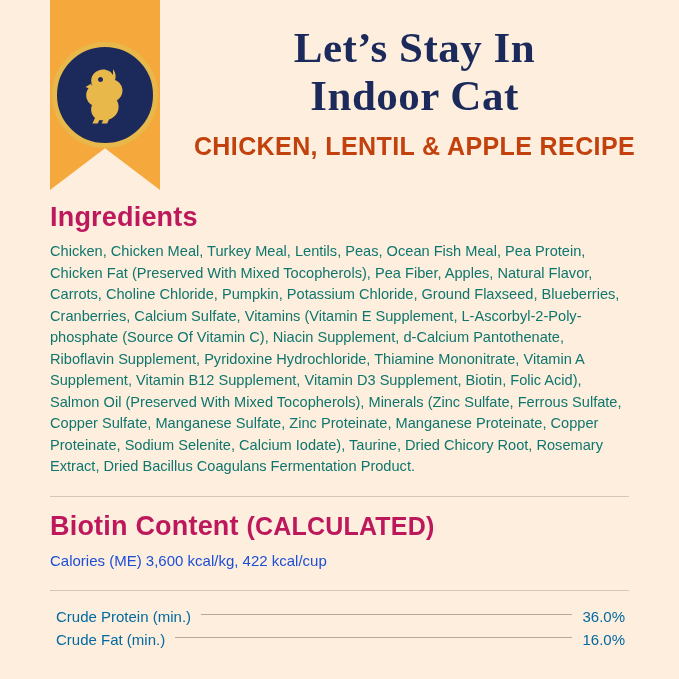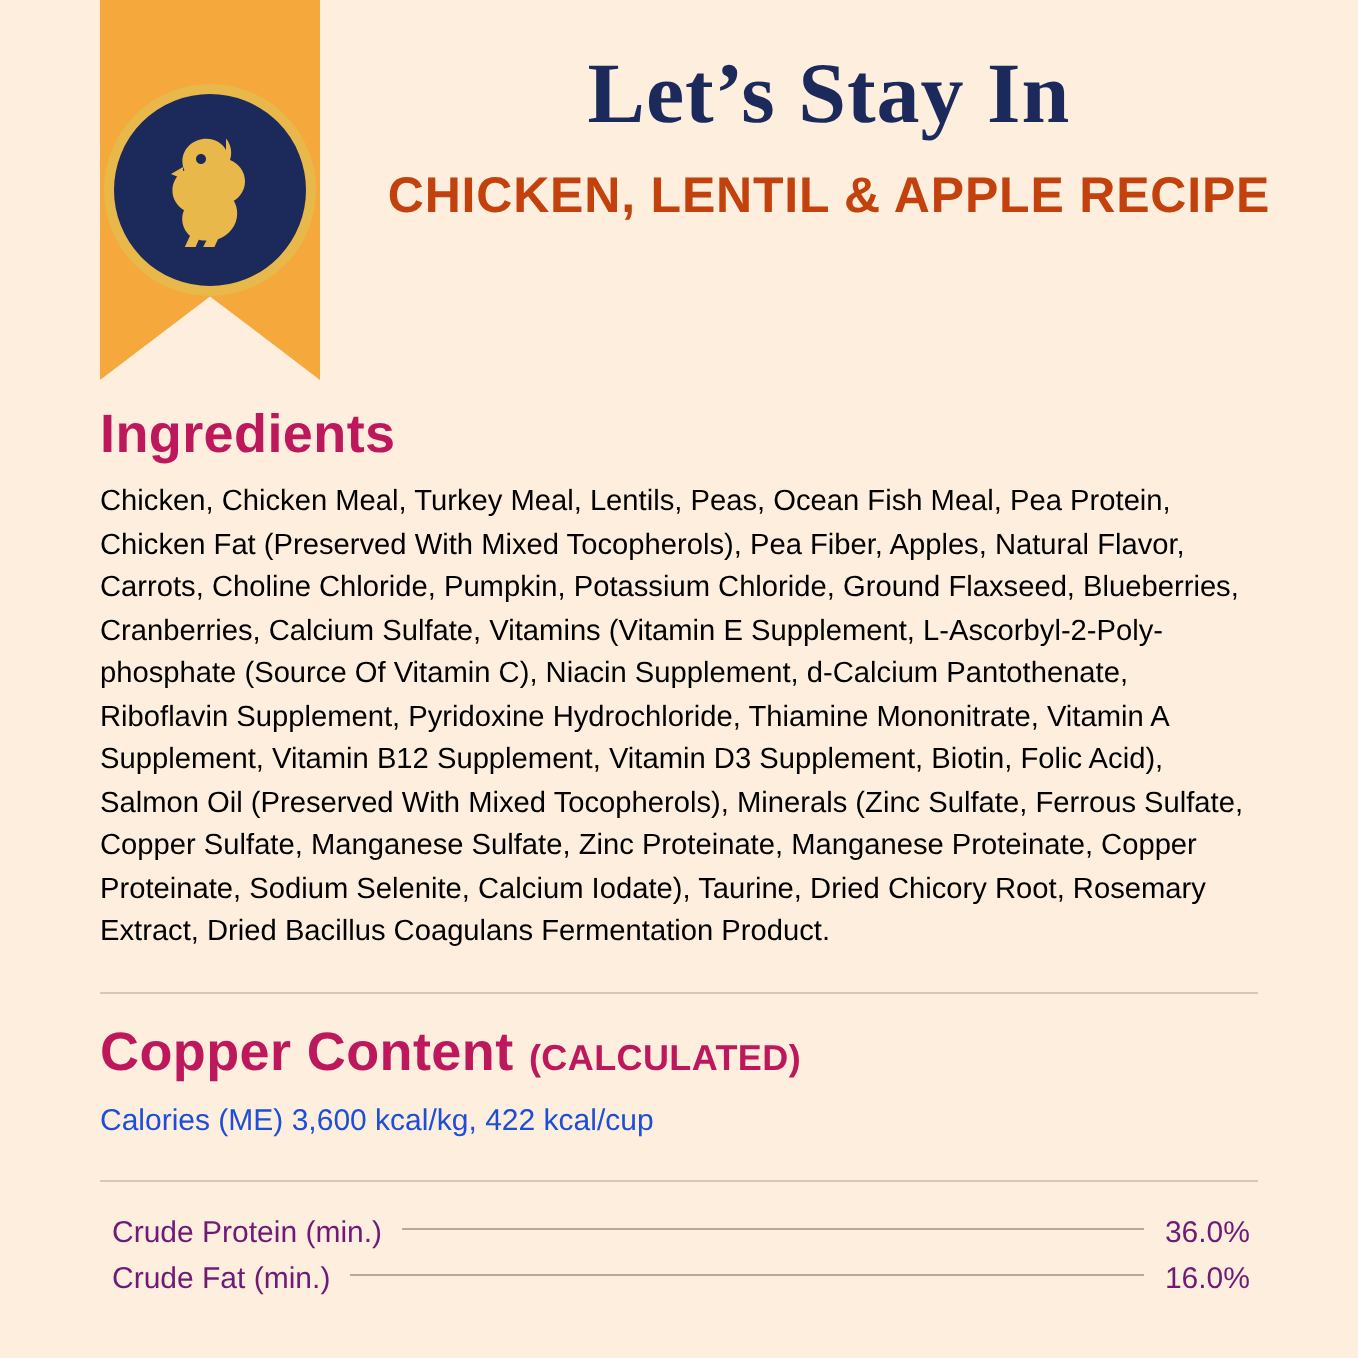--- a/index.html
+++ b/index.html
@@ -78,28 +78,28 @@
   }
 
   .section-heading {
     font-size: 27px;
     font-weight: bold;
     color: #be185d;
     margin: 6px 0 8px 0;
     letter-spacing: 0.2px;
   }
   .section-heading .small {
-    font-size: 18px;
+    font-size: 25px;
     font-weight: bold;
   }
 
   .ingredients-text {
     font-size: 14.6px;
     line-height: 21.5px;
-    color: #000000;
+    color: #0f766e;
     text-align: left;
     max-width: 580px;
   }
 
   .divider {
     height: 1px;
     background: #d8c7b4;
     margin: 18px 0 14px 0;
   }
 
@@ -112,21 +112,21 @@
 
   
   .ga-list {
     margin-top: 6px;
   }
   .ga-row {
     display: flex;
     align-items: center;
     padding: 3px 0;
     font-size: 15px;
-    color: #701a75;
+    color: #0369a1;
   }
   .ga-label {
     white-space: nowrap;
     padding-left: 6px;
   }
   .ga-dots {
     flex: 1;
     border-bottom: 1px solid #b9a894;
     margin: 0 10px 5px 10px;
     height: 1px;
@@ -145,36 +145,37 @@
     <svg width="64" height="60" viewBox="0 0 64 60" aria-hidden="true">
       <g fill="#e8b84b">
         <path d="M40 10c-1.8-3.4-5.6-5.6-9.8-5.6-6.6 0-12 5-12 11.2 0 1.6.3 3.1 1 4.5-3.6 2.2-6 5.9-6 10.1 0 4.1 2.3 7.7 5.8 9.9-.6 1.4-.9 2.9-.9 4.4 0 3.3 1.5 6.3 3.9 8.4l-2.6 5.6h5.4l1.6-3.6c1.1.3 2.2.4 3.4.4h.4l-1.6 3.2h5.6l1.8-3.9c5.6-1.9 9.6-6.9 9.6-12.8 0-2.3-.6-4.5-1.7-6.4 3.4-2.1 5.6-5.7 5.6-9.8 0-4.8-3.1-8.9-7.5-10.6.4-1.2.6-2.4.6-3.6 0-2.7-1-5.2-2.6-7.1z"></path>
         <path d="M30 14.5c0 1.4-1.1 2.5-2.5 2.5s-2.5-1.1-2.5-2.5 1.1-2.5 2.5-2.5 2.5 1.1 2.5 2.5z" fill="#1b2a5b"></path>
         <path d="M18.5 18.5l-6 3.5 6 2.5z"></path>
       </g>
     </svg>
   </div>
   <div class="titles">
     <div class="title-line">Let’s Stay In</div>
+    <div class="title-line">Indoor Cat</div>
     <div class="subtitle">CHICKEN, LENTIL &amp; APPLE RECIPE</div>
   </div>
 </div>
 
 <div class="content">
 
   <div>
     <div class="section-heading">Ingredients</div>
     <div class="ingredients-text">Chicken, Chicken Meal, Turkey Meal, Lentils, Peas, Ocean Fish Meal, Pea Protein, Chicken Fat (Preserved With Mixed Tocopherols), Pea Fiber, Apples, Natural Flavor, Carrots, Choline Chloride, Pumpkin, Potassium Chloride, Ground Flaxseed, Blueberries, Cranberries, Calcium Sulfate, Vitamins (Vitamin E Supplement, L-Ascorbyl-2-Poly-phosphate (Source Of Vitamin C), Niacin Supplement, d-Calcium Pantothenate, Riboflavin Supplement, Pyridoxine Hydrochloride, Thiamine Mononitrate, Vitamin A Supplement, Vitamin B12 Supplement, Vitamin D3 Supplement, Biotin, Folic Acid), Salmon Oil (Preserved With Mixed Tocopherols), Minerals (Zinc Sulfate, Ferrous Sulfate, Copper Sulfate, Manganese Sulfate, Zinc Proteinate, Manganese Proteinate, Copper Proteinate, Sodium Selenite, Calcium Iodate), Taurine, Dried Chicory Root, Rosemary Extract, Dried Bacillus Coagulans Fermentation Product.</div>
   </div>
 
   <div class="divider"></div>
 
   <div>
     <div class="section-heading">
-      <span>Copper Content</span>
+      <span>Biotin Content</span>
       <span class="small">(CALCULATED)</span>
     </div>
     <div class="calories-line">Calories (ME) 3,600 kcal/kg, 422 kcal/cup</div>
   </div>
 
   <div class="divider"></div>
 
   <div>
     <div class="ga-list">
       <div class="ga-row">

